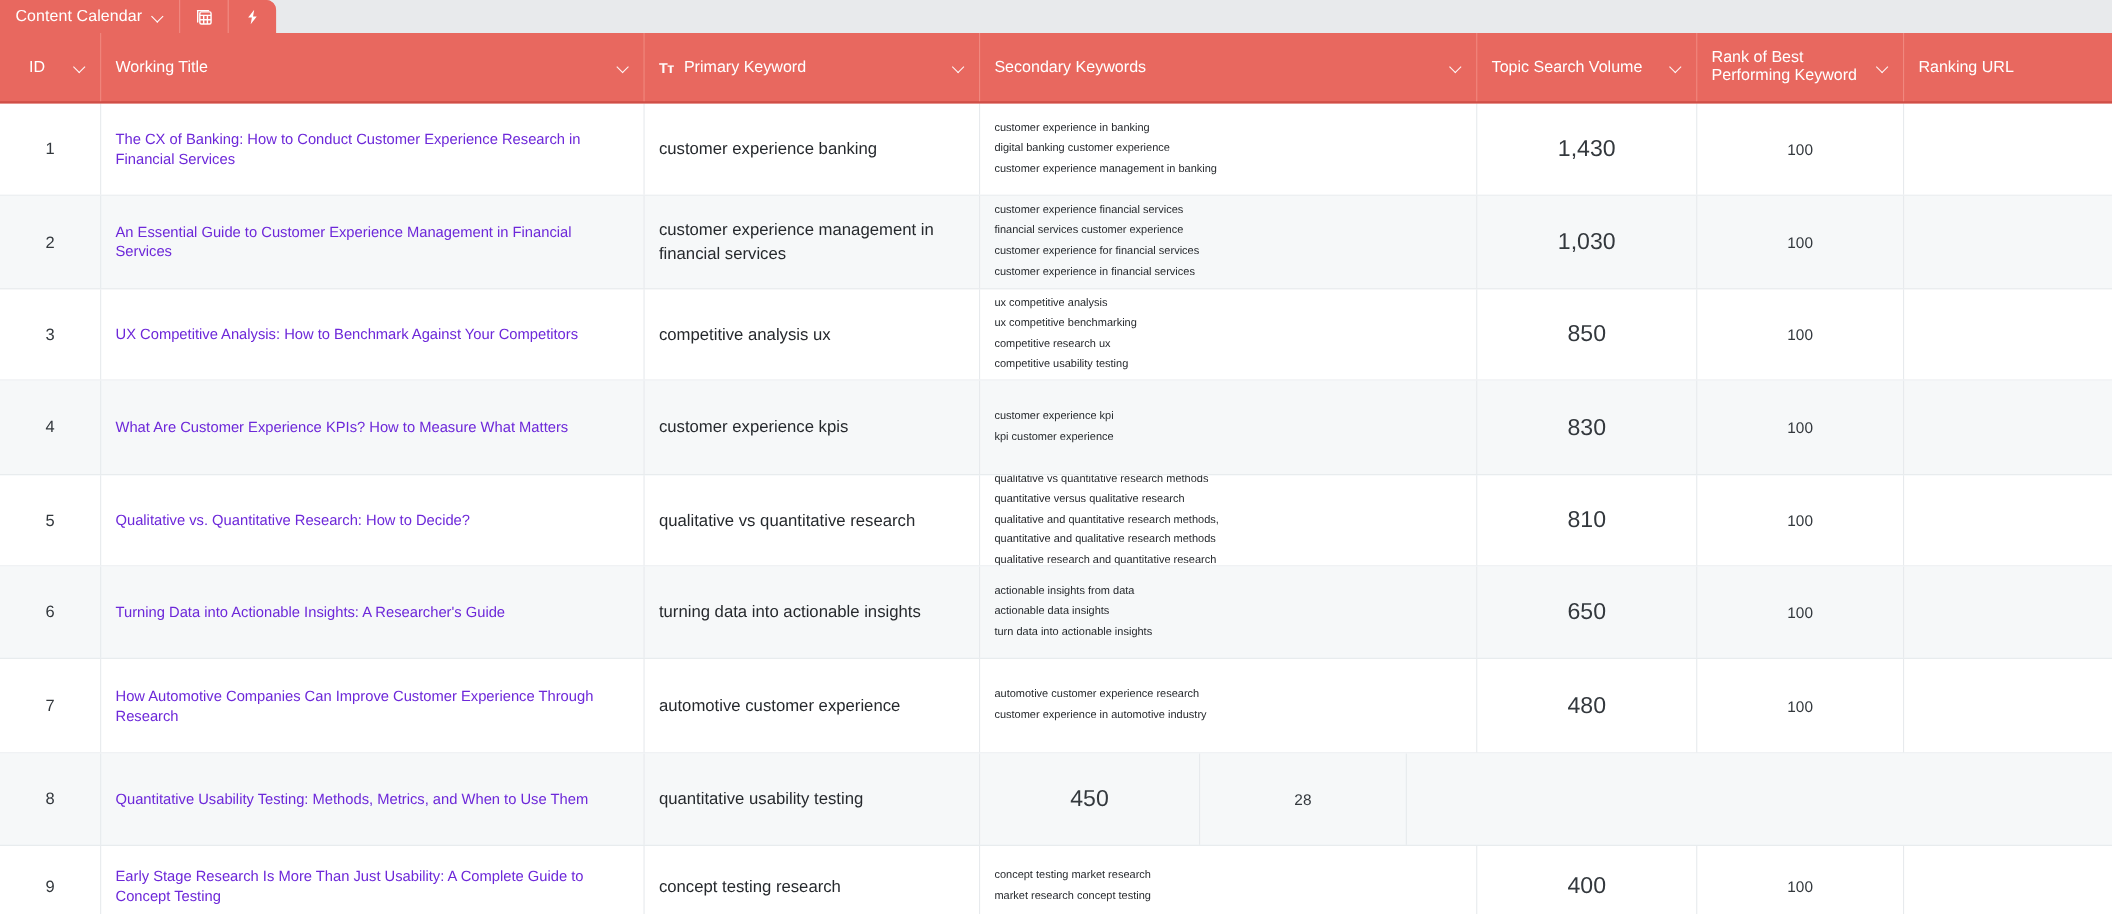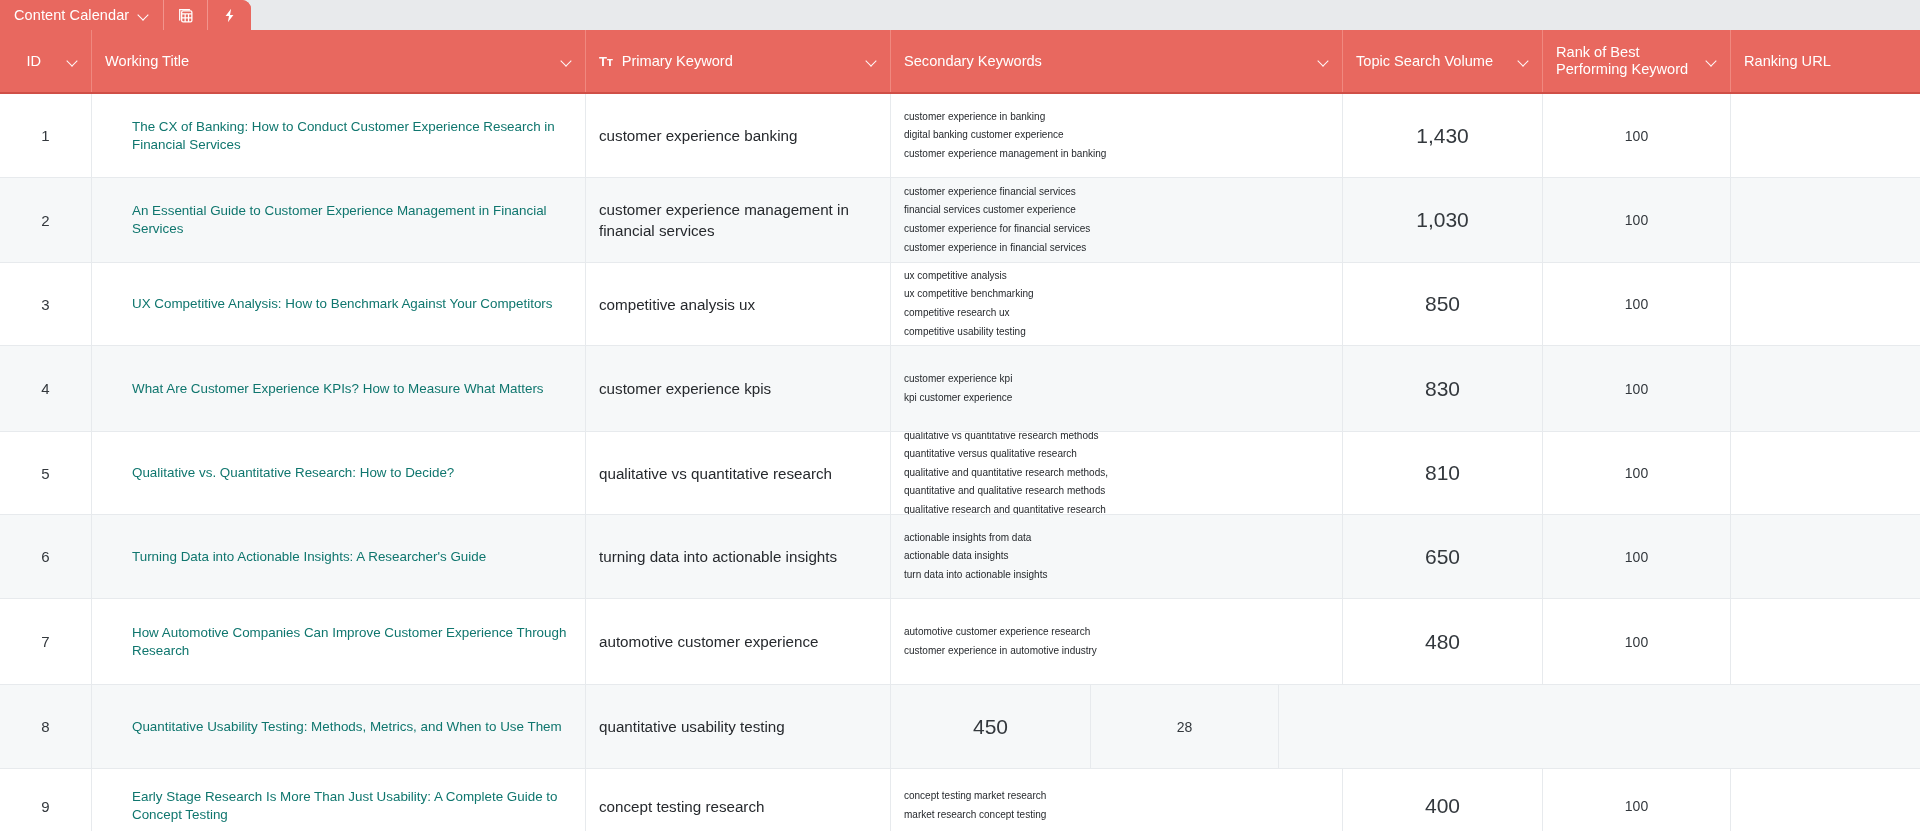--- a/index.html
+++ b/index.html
@@ -104,21 +104,21 @@
   .c-title  { width: 494px; flex: none; }
   .c-prim   { width: 305px; flex: none; }
   .c-sec    { width: 452px; flex: none; }
   .c-vol    { width: 200px; flex: none; }
   .c-rank   { width: 188px; flex: none; }
   .c-url    { width: 189px; flex: none; border-right: none; }
 
   .c-id.dcell    { justify-content: center; font-size: 15px; color:#33383d; }
   .c-vol.dcell   { justify-content: center; font-size: 21px; color:#33383d; }
   .c-rank.dcell  { justify-content: center; font-size: 14px; color:#33383d; }
-  .c-title .inner { font-size: 13.4px; line-height: 18px; color:#0f766e;margin-left:27px; }
+  .c-title .inner { font-size: 13.4px; line-height: 18px; color:#6d28d9; }
   .c-prim .inner  { font-size: 15.2px; line-height: 21px; color:#26292d; }
   .c-sec .inner   { font-size: 10px; line-height: 18.6px; color:#26292d; }
   .c-sec .kw { white-space: nowrap; }
 
   .rh-84  { height: 84px; }
   .rh-85  { height: 85px; }
   .rh-83  { height: 83px; }
   .rh-86  { height: 86px; }
   .rh-last{ height: 75px; }
 </style>

